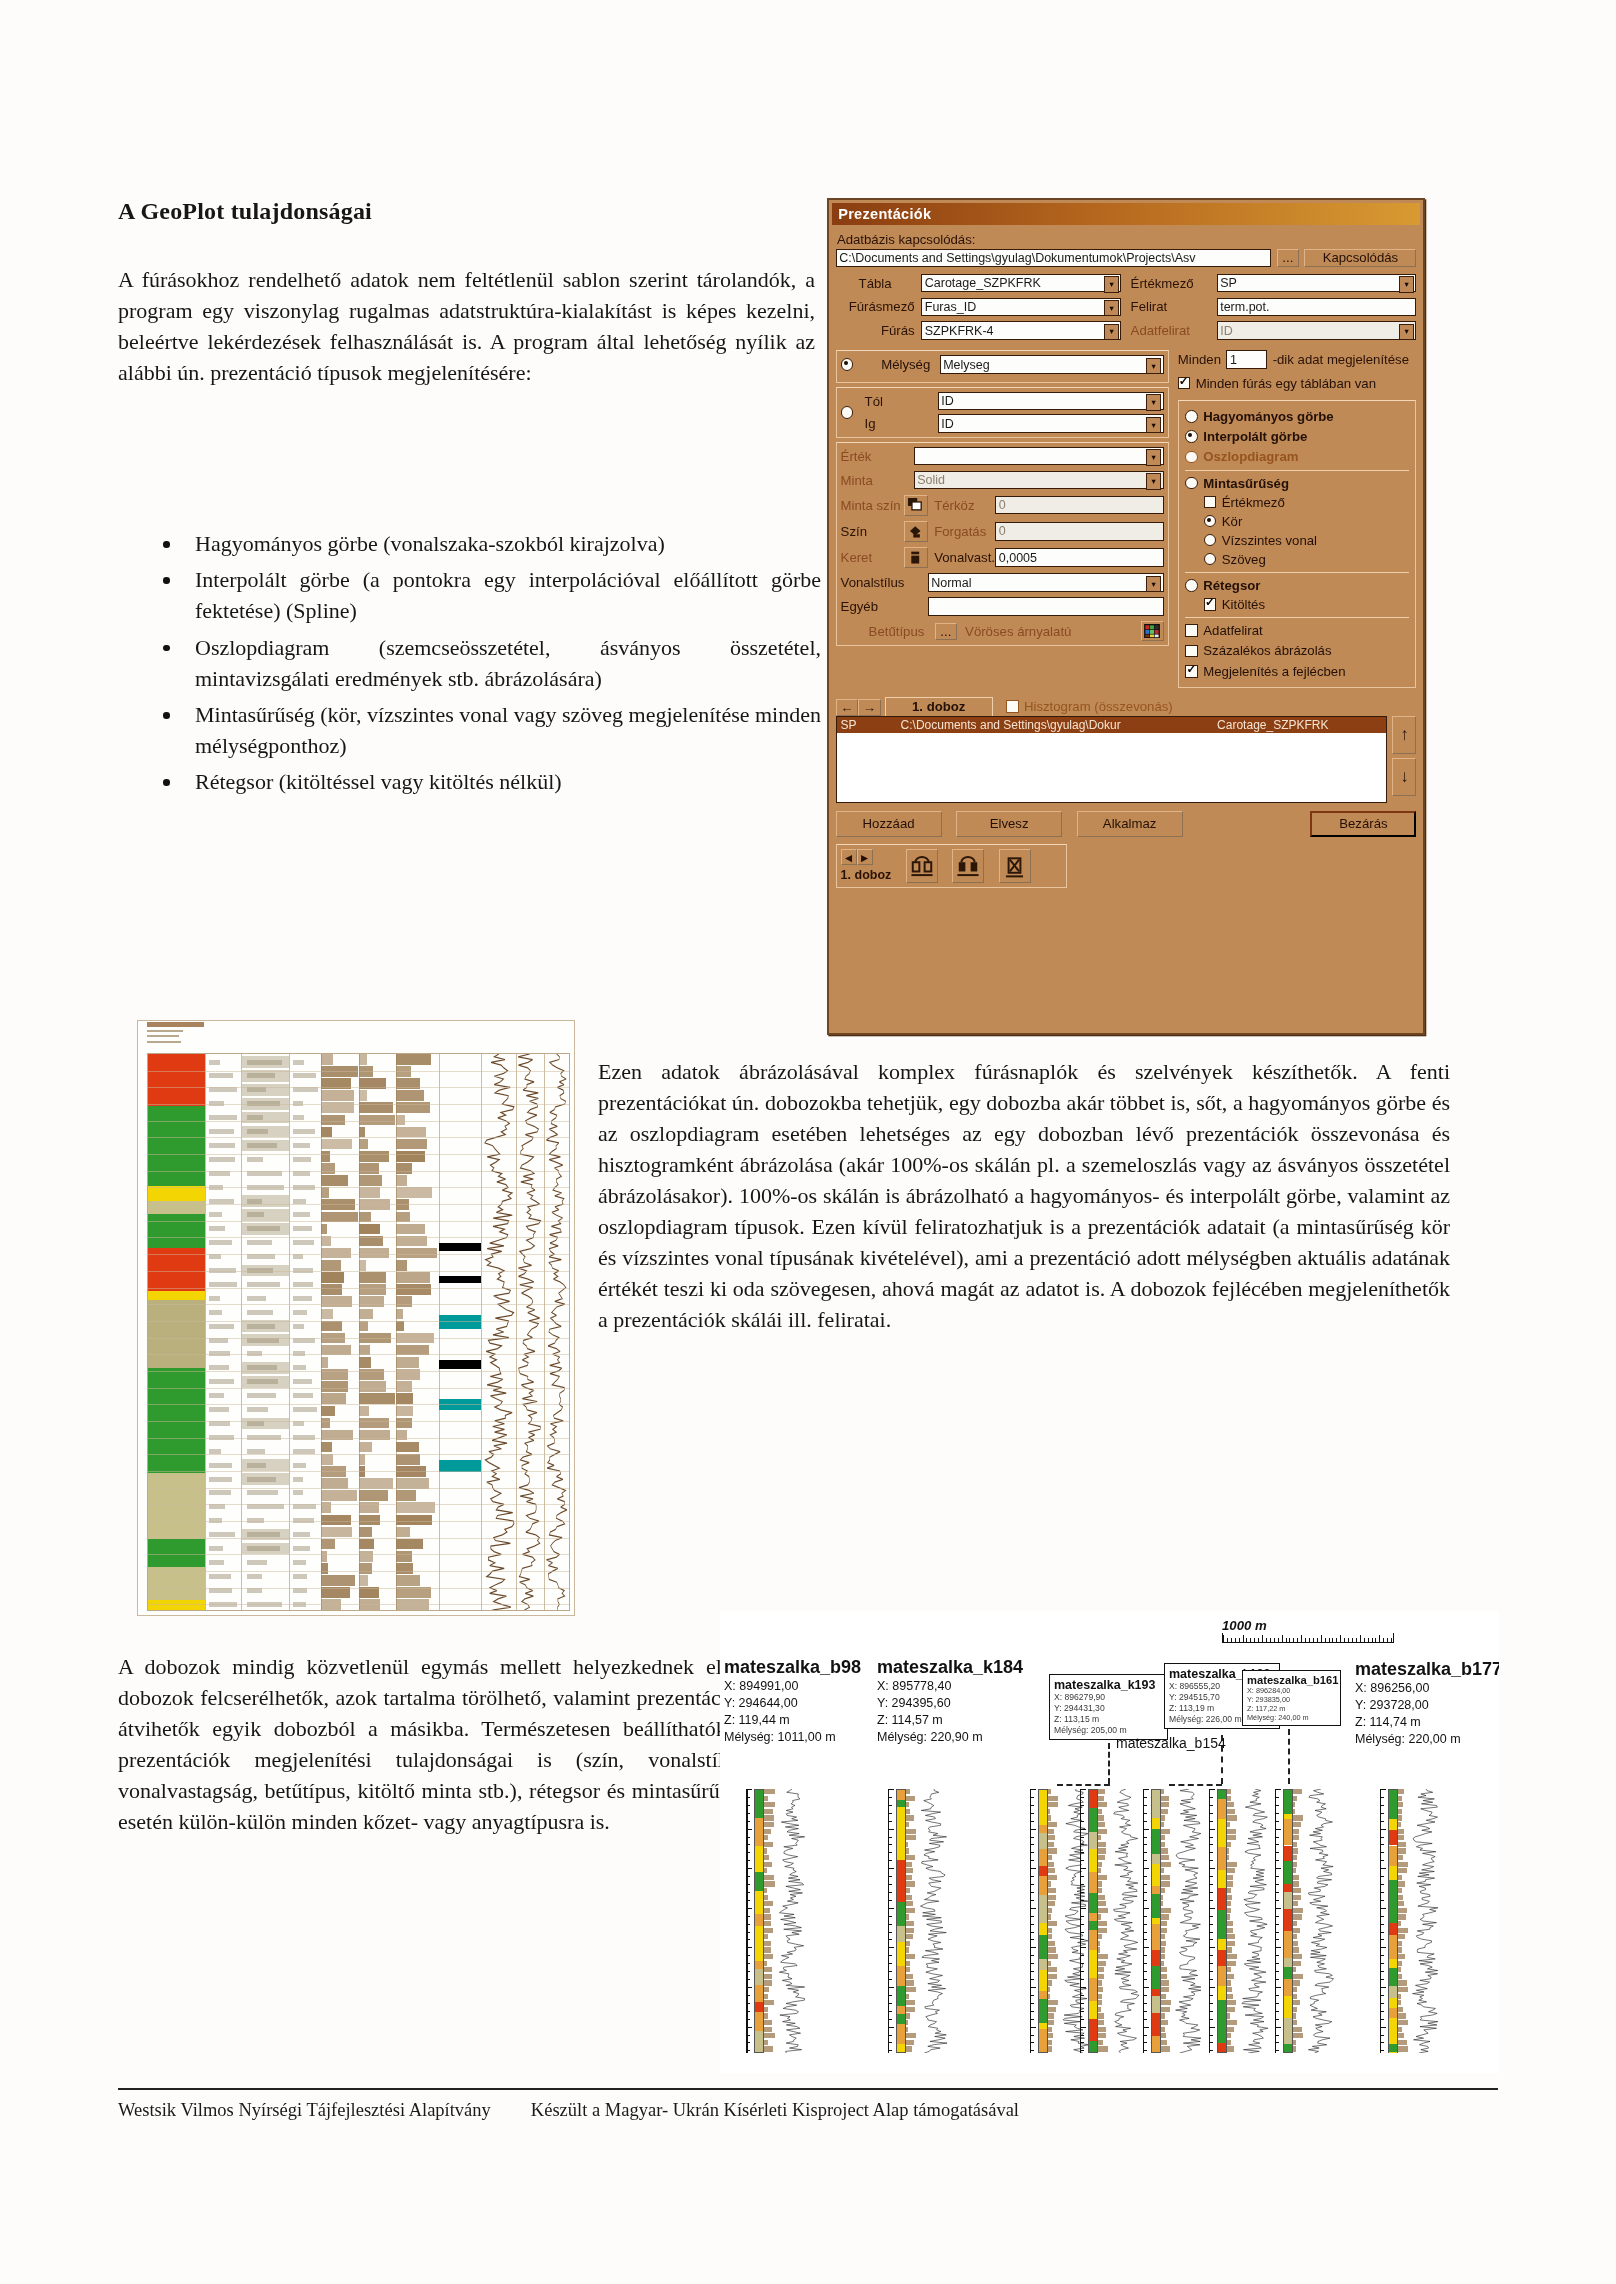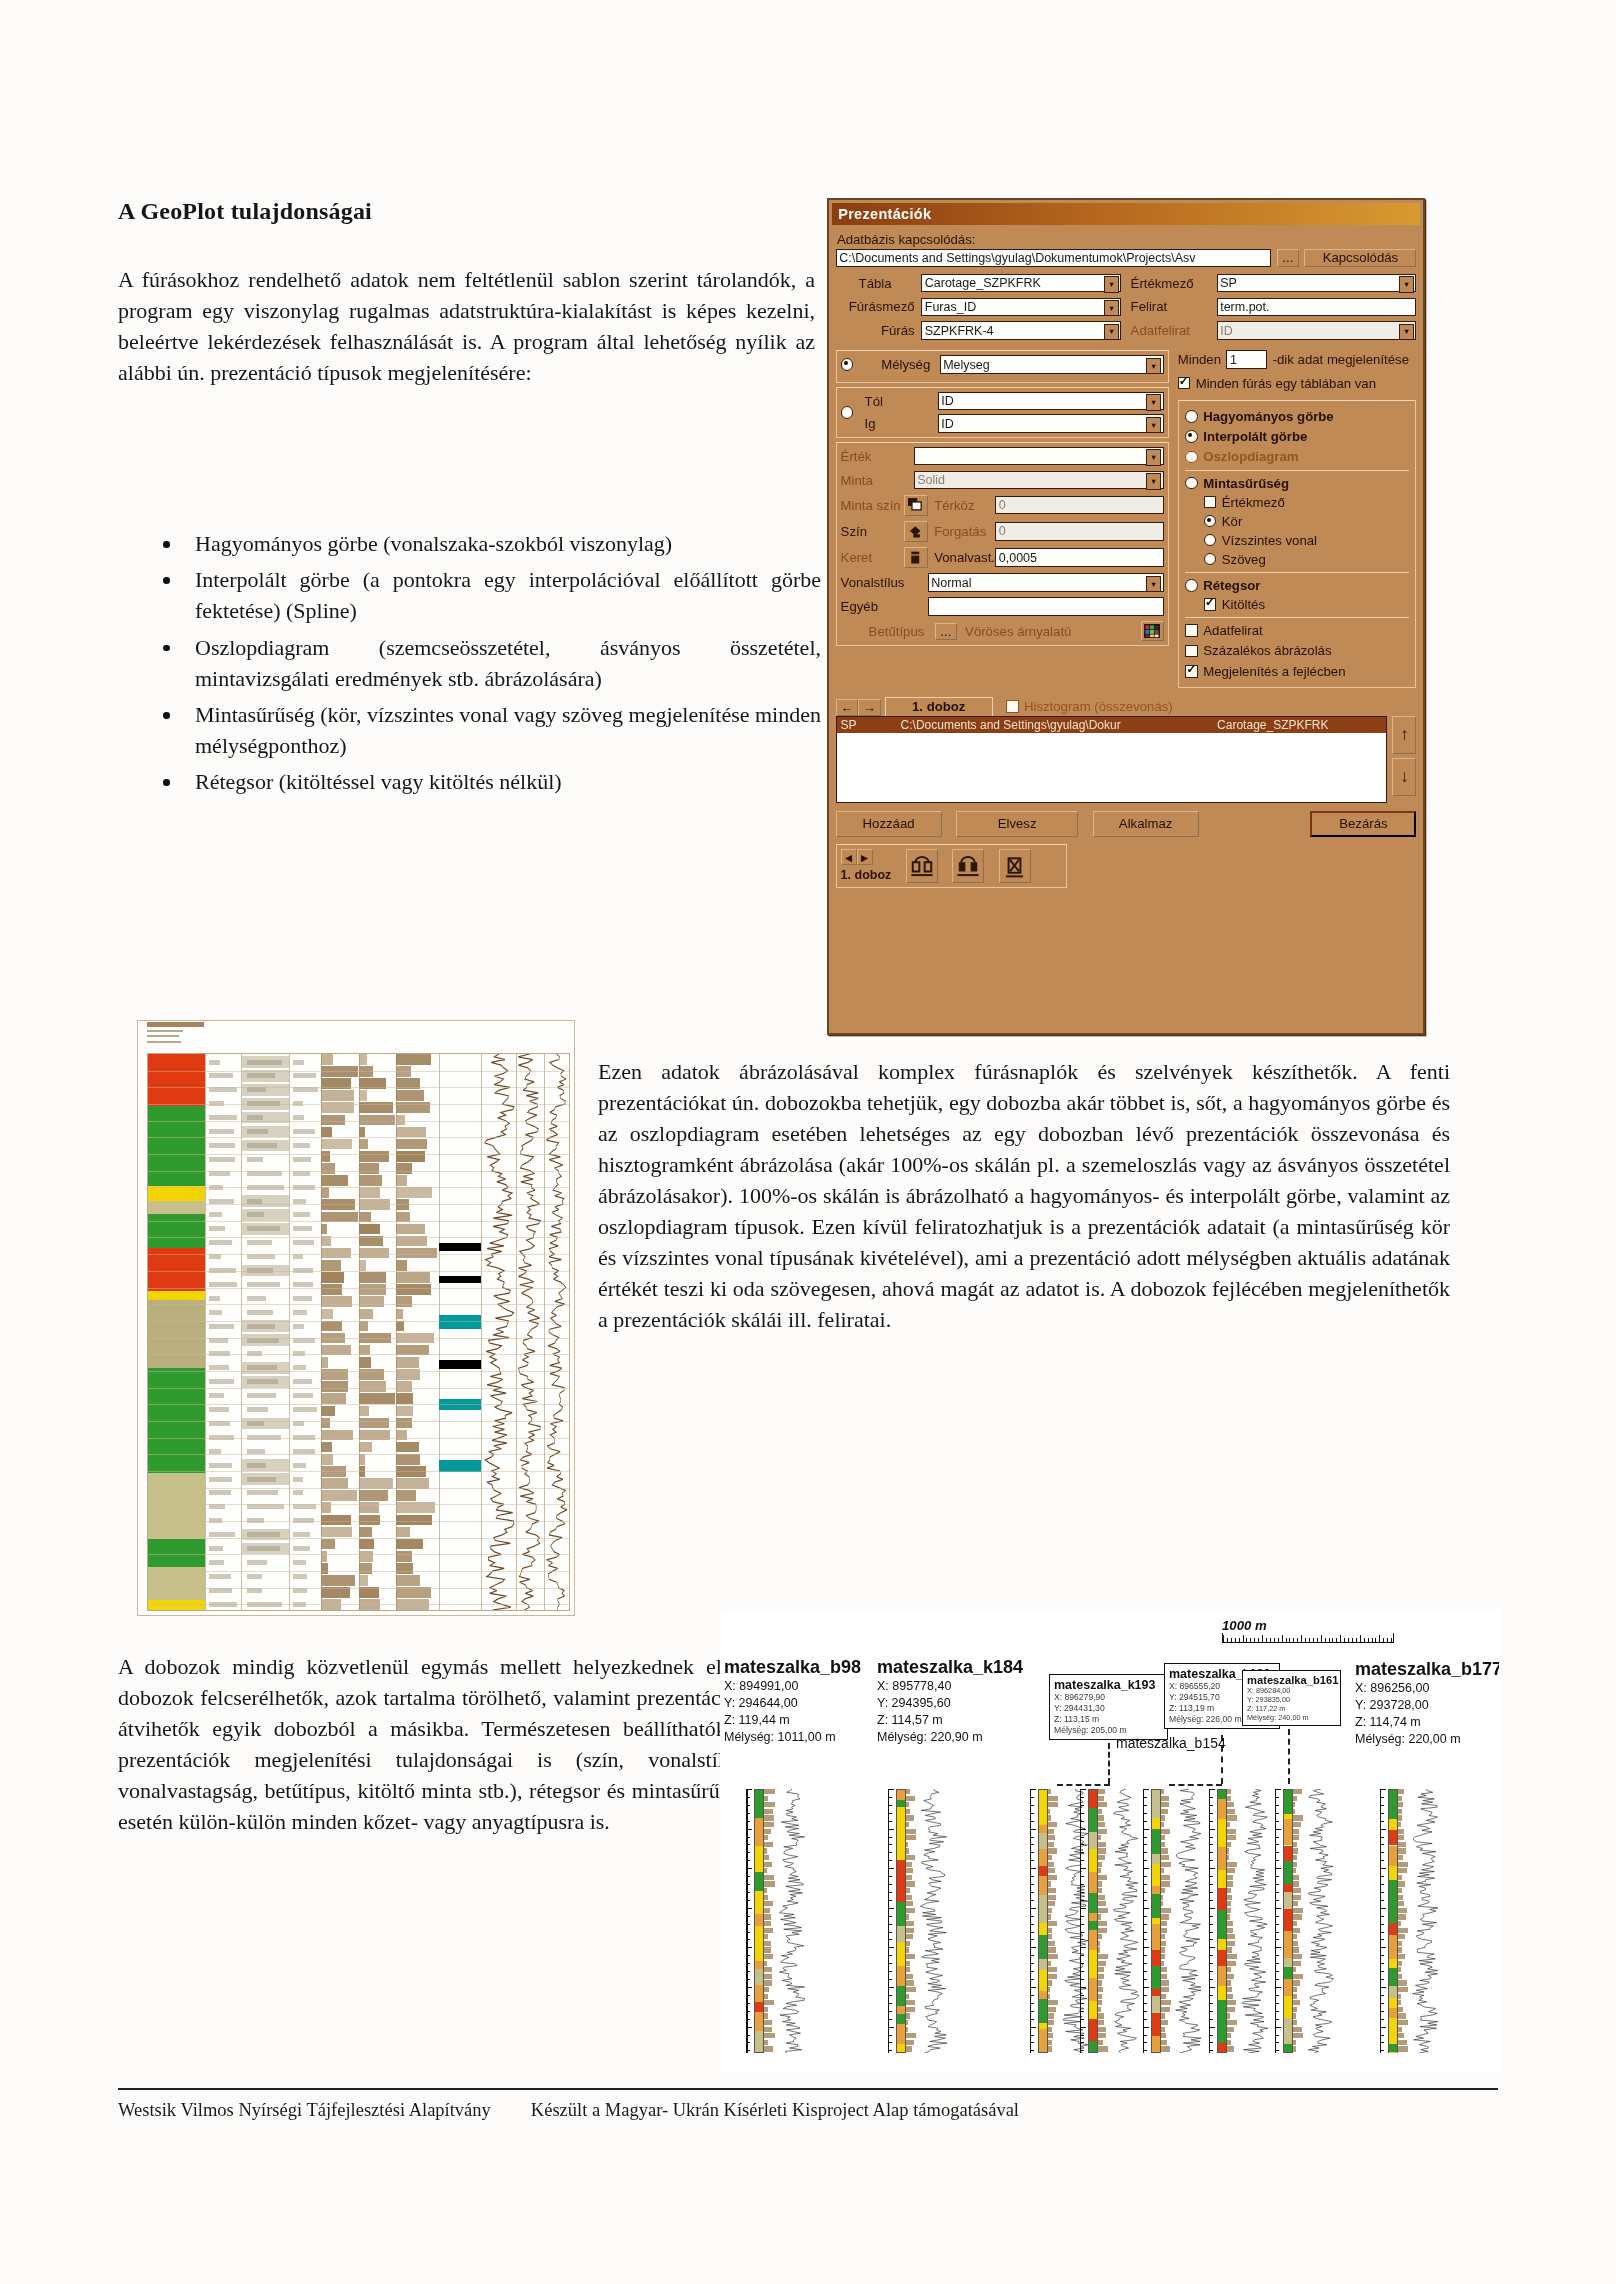--- a/index.html
+++ b/index.html
@@ -157,21 +157,21 @@
 </head>
 <body>
 
 <div class="page">
 
   <h1 class="doc-h">A GeoPlot tulajdonságai</h1>
 
   <div class="para" id="p-intro">A fúrásokhoz rendelhető adatok nem feltétlenül sablon szerint tárolandók, a program egy viszonylag rugalmas adatstruktúra-kialakítást is képes kezelni, beleértve lekérdezések felhasználását is. A program által lehetőség nyílik az alábbi ún. prezentáció típusok megjelenítésére:</div>
 
   <ul class="bullets">
-    <li>Hagyományos görbe (vonalszaka-szokból viszonylag)</li>
+    <li>Hagyományos görbe (vonalszaka-szokból kirajzolva)</li>
     <li>Interpolált görbe (a pontokra egy interpolációval előállított görbe fektetése) (Spline)</li>
     <li>Oszlopdiagram (szemcseösszetétel, ásványos összetétel, mintavizsgálati eredmények stb. ábrázolására)</li>
     <li>Mintasűrűség (kör, vízszintes vonal vagy szöveg megjelenítése minden mélységponthoz)</li>
     <li>Rétegsor (kitöltéssel vagy kitöltés nélkül)</li>
   </ul>
 
   <div class="para" id="p-mid">Ezen adatok ábrázolásával komplex fúrásnaplók és szelvények készíthetők. A fenti prezentációkat ún. dobozokba tehetjük, egy dobozba akár többet is, sőt, a hagyományos görbe és az oszlopdiagram esetében lehetséges az egy dobozban lévő prezentációk összevonása és hisztogramként ábrázolása (akár 100%-os skálán pl. a szemeloszlás vagy az ásványos összetétel ábrázolásakor). 100%-os skálán is ábrázolható a hagyományos- és interpolált görbe, valamint az oszlopdiagram típusok. Ezen kívül feliratozhatjuk is a prezentációk adatait (a mintasűrűség kör és vízszintes vonal típusának kivételével), ami a prezentáció adott mélységben aktuális adatának értékét teszi ki oda szövegesen, ahová magát az adatot is. A dobozok fejlécében megjeleníthetők a prezentációk skálái ill. feliratai.</div>
 
   <div class="para" id="p-box">A dobozok mindig közvetlenül egymás mellett helyezkednek el, a dobozok felcserélhetők, azok tartalma törölhető, valamint prezentációk átvihetők egyik dobozból a másikba. Természetesen beállíthatók a prezentációk megjelenítési tulajdonságai is (szín, vonalstílus, vonalvastagság, betűtípus, kitöltő minta stb.), rétegsor és mintasűrűség esetén külön-külön minden kőzet- vagy anyagtípusra is.</div>
 
@@ -460,21 +460,21 @@
           </div>
         </div>
         <div style="display:flex;flex-direction:column;gap:4px;">
           <div class="btn" style="width:24px;height:38px;font-size:17px;">↑</div>
           <div class="btn" style="width:24px;height:38px;font-size:17px;">↓</div>
         </div>
       </div>
 
       <div style="display:flex;gap:14.5px;margin-top:8px;align-items:center;">
         <div class="btn" style="width:106px;height:26.4px;">Hozzáad</div>
-        <div class="btn" style="width:122px;height:26.4px;">Elvesz</div>
+        <div class="btn" style="width:106px;height:26.4px;">Elvesz</div>
         <div class="btn" style="width:106px;height:26.4px;">Alkalmaz</div>
         <div style="flex:1;"></div>
         <div class="btn" style="width:106px;height:26.4px;border-color:#2a1206;border-width:2px;">Bezárás</div>
       </div>
 
       <div class="group" style="margin-top:6.6px;display:flex;align-items:center;gap:14.5px;width:231px;">
         <div style="display:flex;flex-direction:column;gap:2.6px;">
           <div style="display:flex;">
             <div class="btn" style="width:16px;height:16px;font-size:9.2px;">◀</div>
             <div class="btn" style="width:16px;height:16px;font-size:9.2px;">▶</div>

